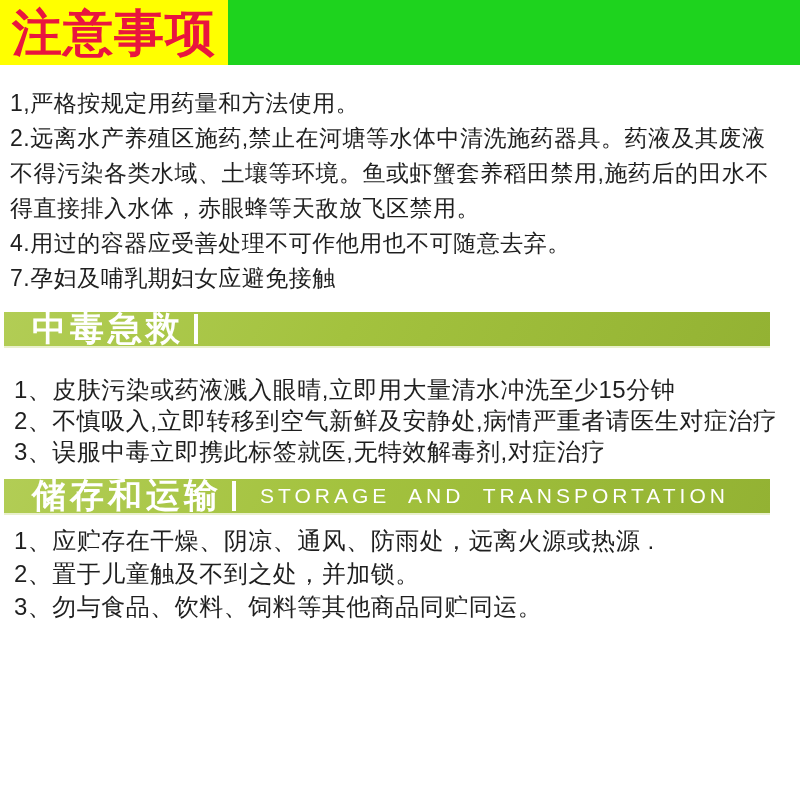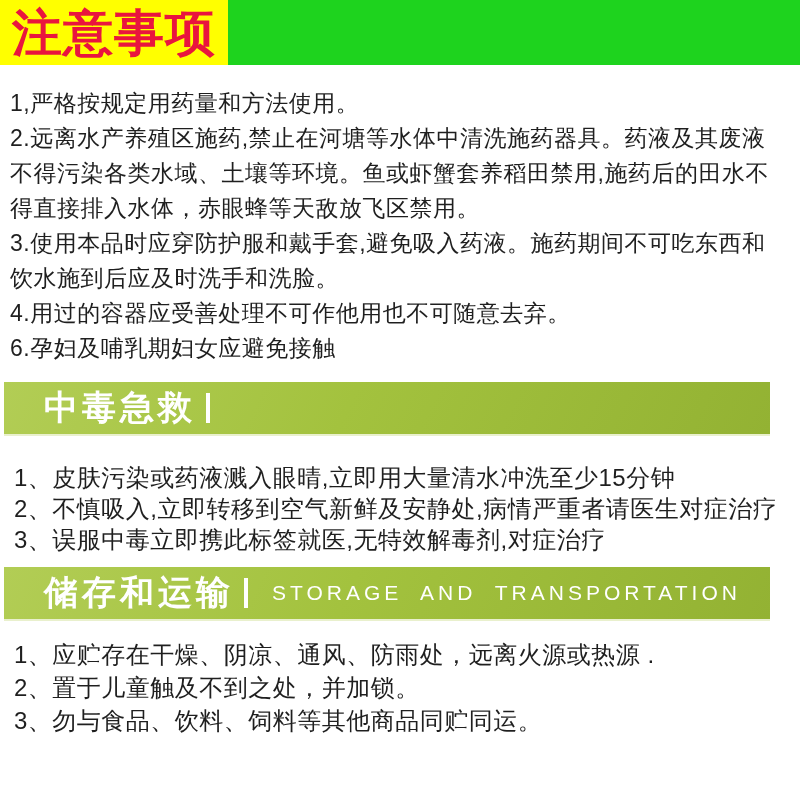--- a/index.html
+++ b/index.html
@@ -43,26 +43,26 @@
     width: 796px;
     color: #1f1f1f;
     font-size: 23px;
     line-height: 35px;
     letter-spacing: 0.5px;
   }
   
   .banner {
     margin: 16px 0 0 4px;
     width: 766px;
-    height: 54px;
+    height: 36px;
     background: linear-gradient(115deg, #b2cd55 0%, #a3c23e 45%, #93b233 100%);
     border-bottom: 2px solid #e9f0cd;
     display: flex;
     align-items: center;
-    padding-left: 40px;
+    padding-left: 28px;
   }
   .banner-zh {
     color: #ffffff;
     font-size: 34px;
     font-weight: 900;
     letter-spacing: 4px;
     white-space: nowrap;
   }
   .banner-divider {
     width: 4px;
@@ -80,40 +80,39 @@
   .banner.storage { margin-top: 12px; }
   
   .num-list {
     padding: 26px 8px 0 14px;
     color: #1f1f1f;
     font-size: 24px;
     line-height: 31px;
     letter-spacing: 0.5px;
   }
   .num-list.storage {
-    padding-top: 17px;
+    padding-top: 9px;
     line-height: 33px;
   }
 </style>
 </head>
 <body>
 
 <div class="header">
   <div class="header-title-box">
     <span>注意事项</span>
   </div>
   <div class="header-green"></div>
 </div>
 
 <div class="precautions">
   <div>1,严格按规定用药量和方法使用。</div>
   <div>2.远离水产养殖区施药,禁止在河塘等水体中清洗施药器具。药液及其废液不得污染各类水域、土壤等环境。鱼或虾蟹套养稻田禁用,施药后的田水不得直接排入水体，赤眼蜂等天敌放飞区禁用。</div>
-  <div>3.使用本品时应穿防护服和戴手套,避免吸入药液。施药期间不可吃东西和饮水施到后应及时洗手和洗脸。</div>
   <div>4.用过的容器应受善处理不可作他用也不可随意去弃。</div>
-  <div>6.孕妇及哺乳期妇女应避免接触</div>
+  <div>7.孕妇及哺乳期妇女应避免接触</div>
 </div>
 
 <div class="banner">
   <span class="banner-zh">中毒急救</span>
   <span class="banner-divider"></span>
 </div>
 
 <div class="num-list">
   <div>1、皮肤污染或药液溅入眼晴,立即用大量清水冲洗至少15分钟</div>
   <div>2、不慎吸入,立即转移到空气新鲜及安静处,病情严重者请医生对症治疗</div>

